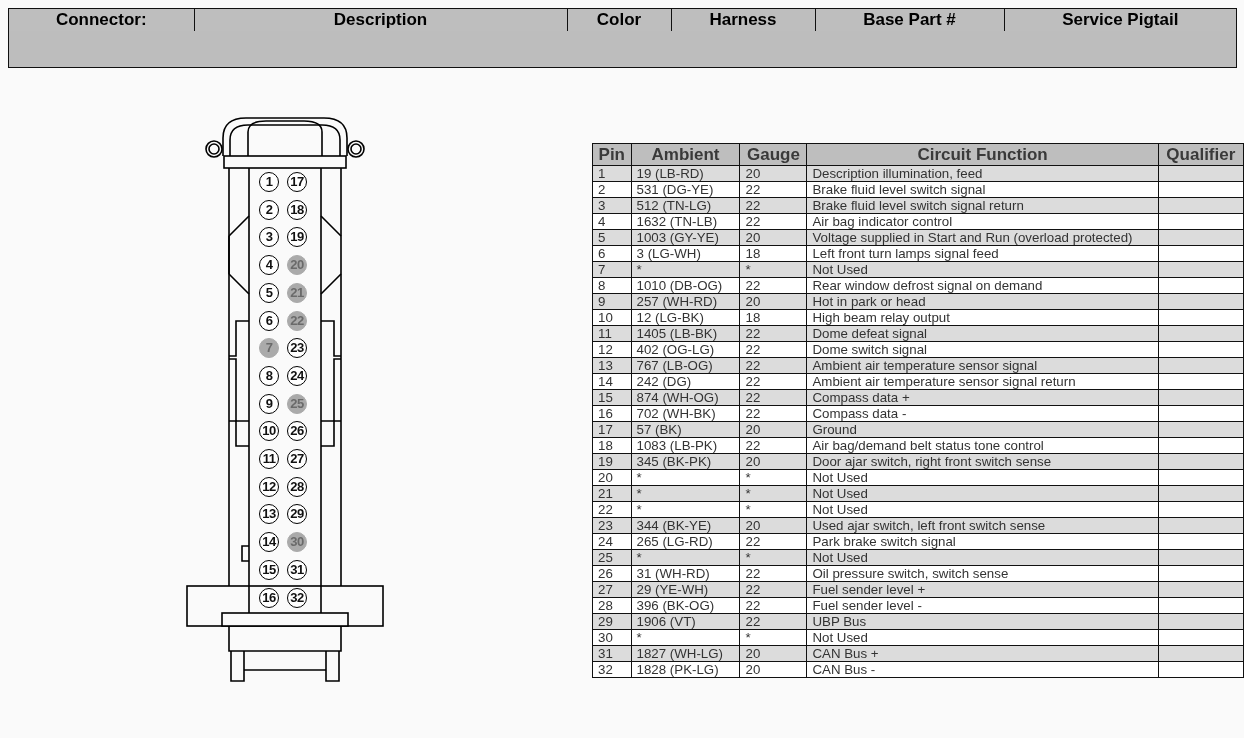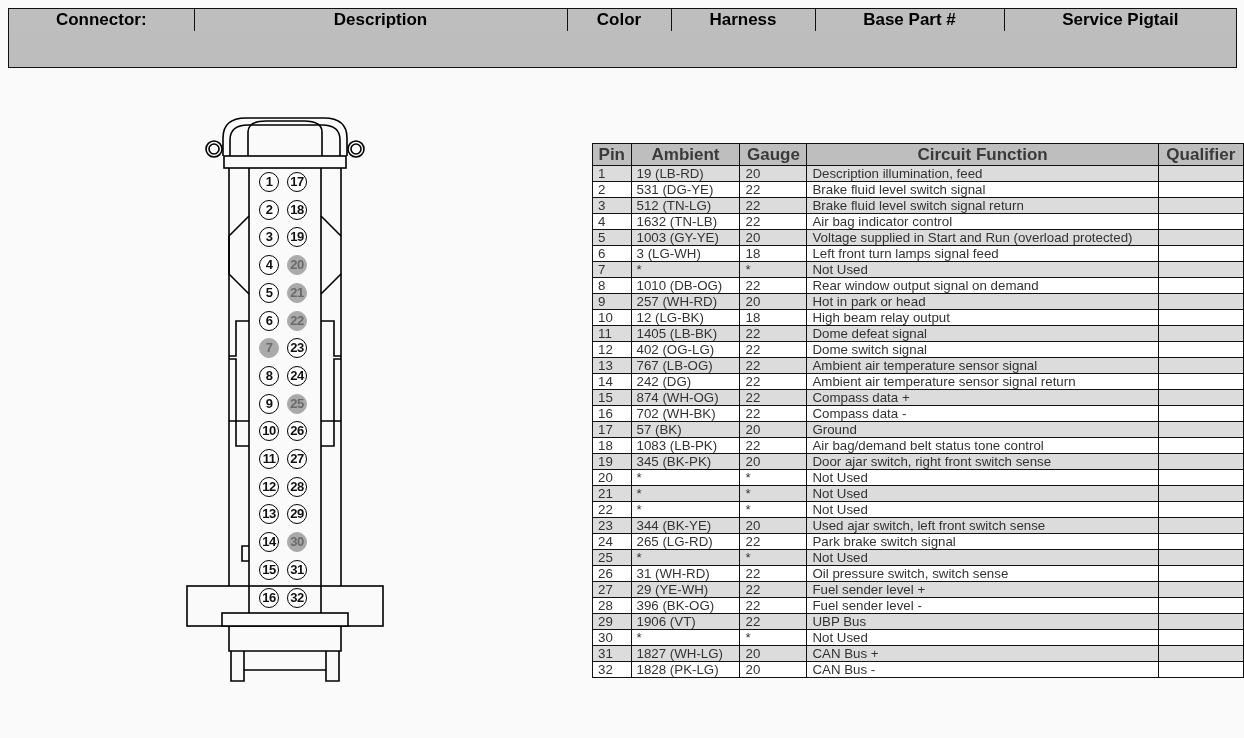--- a/index.html
+++ b/index.html
@@ -216,21 +216,21 @@
         <td>7</td>
         <td>*</td>
         <td>*</td>
         <td>Not Used</td>
         <td></td>
       </tr>
       <tr class="even">
         <td>8</td>
         <td>1010 (DB-OG)</td>
         <td>22</td>
-        <td>Rear window output signal on demand</td>
+        <td>Rear window defrost signal on demand</td>
         <td></td>
       </tr>
       <tr class="odd">
         <td>9</td>
         <td>257 (WH-RD)</td>
         <td>20</td>
         <td>Hot in park or head</td>
         <td></td>
       </tr>
       <tr class="even">

